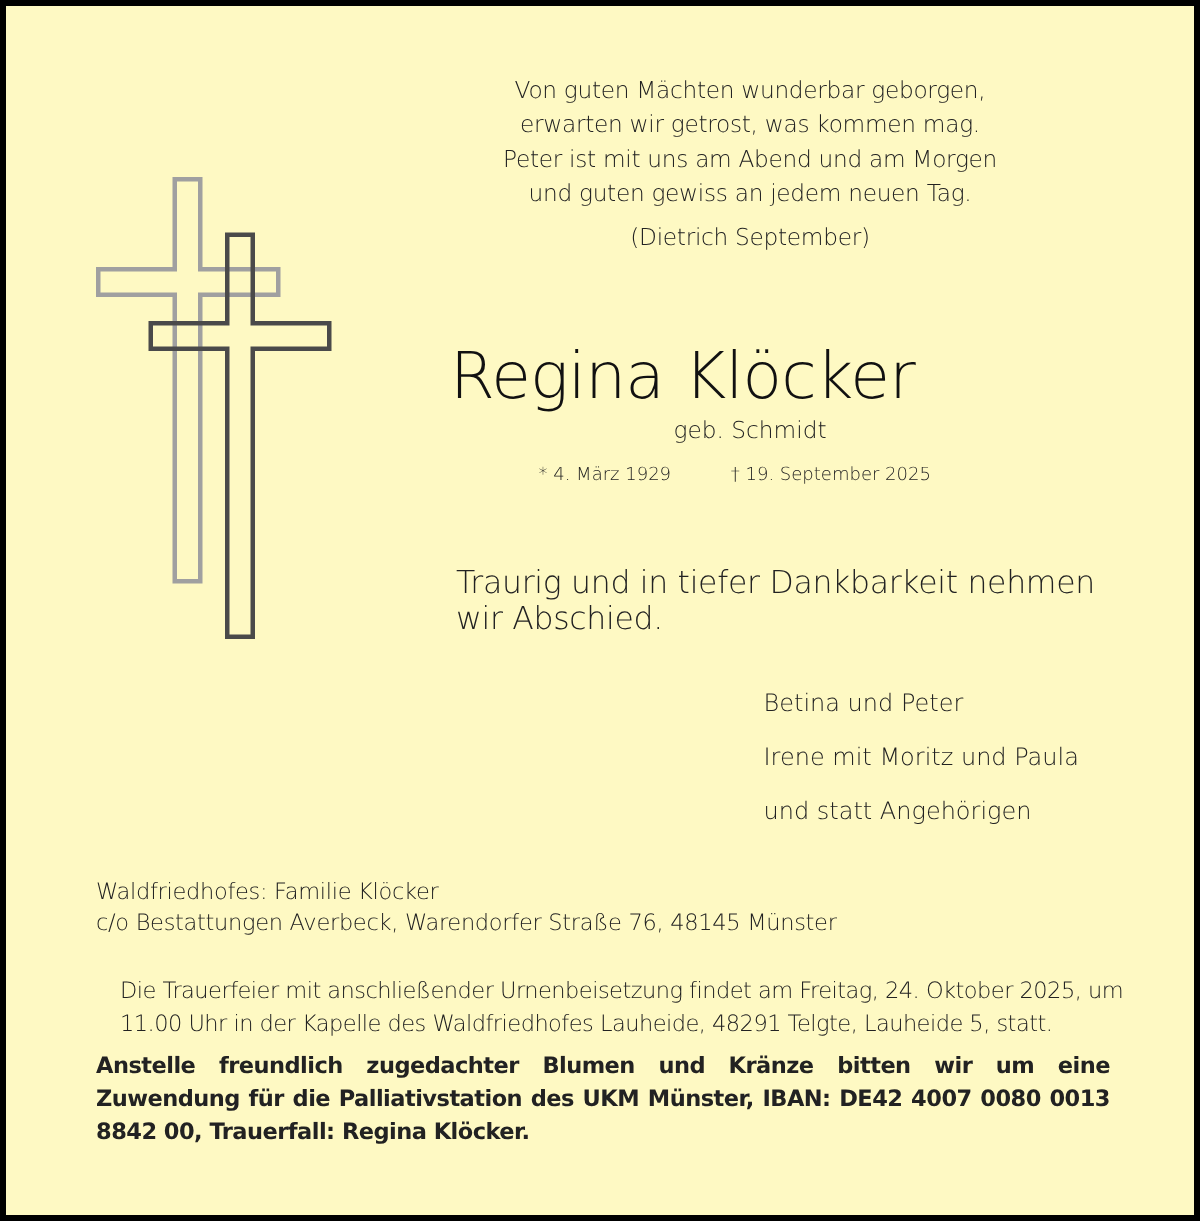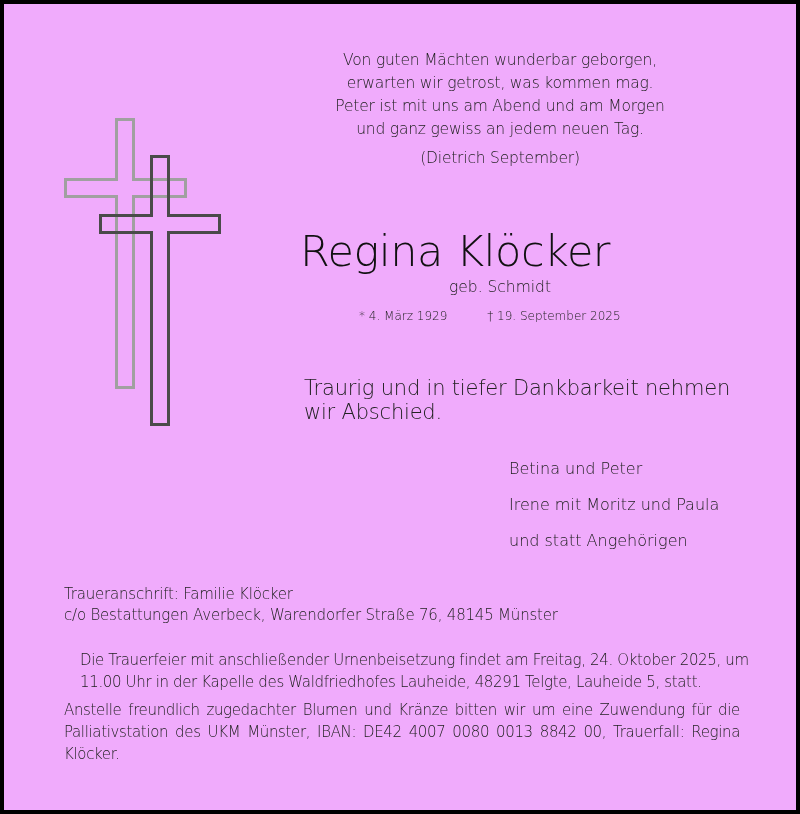--- a/index.html
+++ b/index.html
@@ -1,19 +1,19 @@
 <!DOCTYPE html>
 <html><head>
 <meta charset="utf-8">
 <style>
   html, body { margin: 0; padding: 0; }
   body { width: 800px; height: 814px; background: #000; position: relative; overflow: hidden; }
   .page {
     position: absolute; left: 4px; top: 4px; width: 792px; height: 806px;
-    background: #f0abfc; color: #1a1a1a;
+    background: #fef9c3; color: #1a1a1a;
     font-family: "DejaVu Sans", "Liberation Sans", sans-serif;
     font-weight: 300;
   }
   .crosses { position: absolute; left: 0; top: 0; }
   .poem {
     position: absolute; left: 296px; top: 45px; width: 400px;
     text-align: center; font-size: 15.5px; line-height: 23px; color: #222;
     letter-spacing: -0.2px;
   }
   .poem .author { margin-top: 6px; }
@@ -41,59 +41,59 @@
   .address {
     position: absolute; left: 60px; top: 580px; font-size: 15px; line-height: 21px; color: #222;
     letter-spacing: -0.2px;
   }
   .service {
     position: absolute; left: 76px; top: 645px; width: 680px; font-size: 15px; line-height: 22px;
     color: #222; letter-spacing: -0.35px;
   }
   .donation {
     position: absolute; left: 60px; top: 695px; width: 676px; font-size: 15px; line-height: 22px;
-    color: #222; text-align: justify; letter-spacing: -0.35px;
+    color: #222; text-align: justify; letter-spacing: -0.35px; font-weight: bold;
   }
 </style>
 </head>
 <body>
 
 <div class="page">
 
   <svg class="crosses" width="240" height="440" xmlns="http://www.w3.org/2000/svg">
 
     <path d="M112.5 115.5 H129.5 V175.5 H181.5 V192.5 H129.5 V383.5 H112.5 V192.5 H61.5 V175.5 H112.5 Z" fill="none" stroke="#a0a0a0" stroke-width="3"></path>
 
     <path d="M147.5 152.5 H164.5 V211.5 H215.5 V228.5 H164.5 V420.5 H147.5 V228.5 H96.5 V211.5 H147.5 Z" fill="none" stroke="#4a4a4a" stroke-width="3"></path>
   </svg>
 
   <div class="poem">
     <div>Von guten Mächten wunderbar geborgen,</div>
     <div>erwarten wir getrost, was kommen mag.</div>
     <div>Peter ist mit uns am Abend und am Morgen</div>
-    <div>und ganz gewiss an jedem neuen Tag.</div>
+    <div>und guten gewiss an jedem neuen Tag.</div>
     <div class="author">(Dietrich September)</div>
   </div>
 
   <div class="name">Regina Klöcker</div>
   <div class="maiden">geb. Schmidt</div>
 
   <div class="dates">
     <span>* 4. März 1929</span>
     <span class="death">† 19. September 2025</span>
   </div>
 
   <div class="farewell">Traurig und in tiefer Dankbarkeit nehmen wir Abschied.</div>
 
   <div class="family">
     <div>Betina und Peter</div>
     <div>Irene mit Moritz und Paula</div>
     <div>und statt Angehörigen</div>
   </div>
 
   <div class="address">
-    <div>Traueranschrift: Familie Klöcker</div>
+    <div>Waldfriedhofes: Familie Klöcker</div>
     <div>c/o Bestattungen Averbeck, Warendorfer Straße 76, 48145 Münster</div>
   </div>
 
   <div class="service">Die Trauerfeier mit anschließender Urnenbeisetzung findet am Freitag, 24. Oktober 2025, um 11.00 Uhr in der Kapelle des Waldfriedhofes Lauheide, 48291 Telgte, Lauheide 5, statt.</div>
   <div class="donation">Anstelle freundlich zugedachter Blumen und Kränze bitten wir um eine Zuwendung für die Palliativstation des UKM Münster, IBAN: DE42 4007 0080 0013 8842 00, Trauerfall: Regina Klöcker.</div>
 </div>
 
 </body></html>

